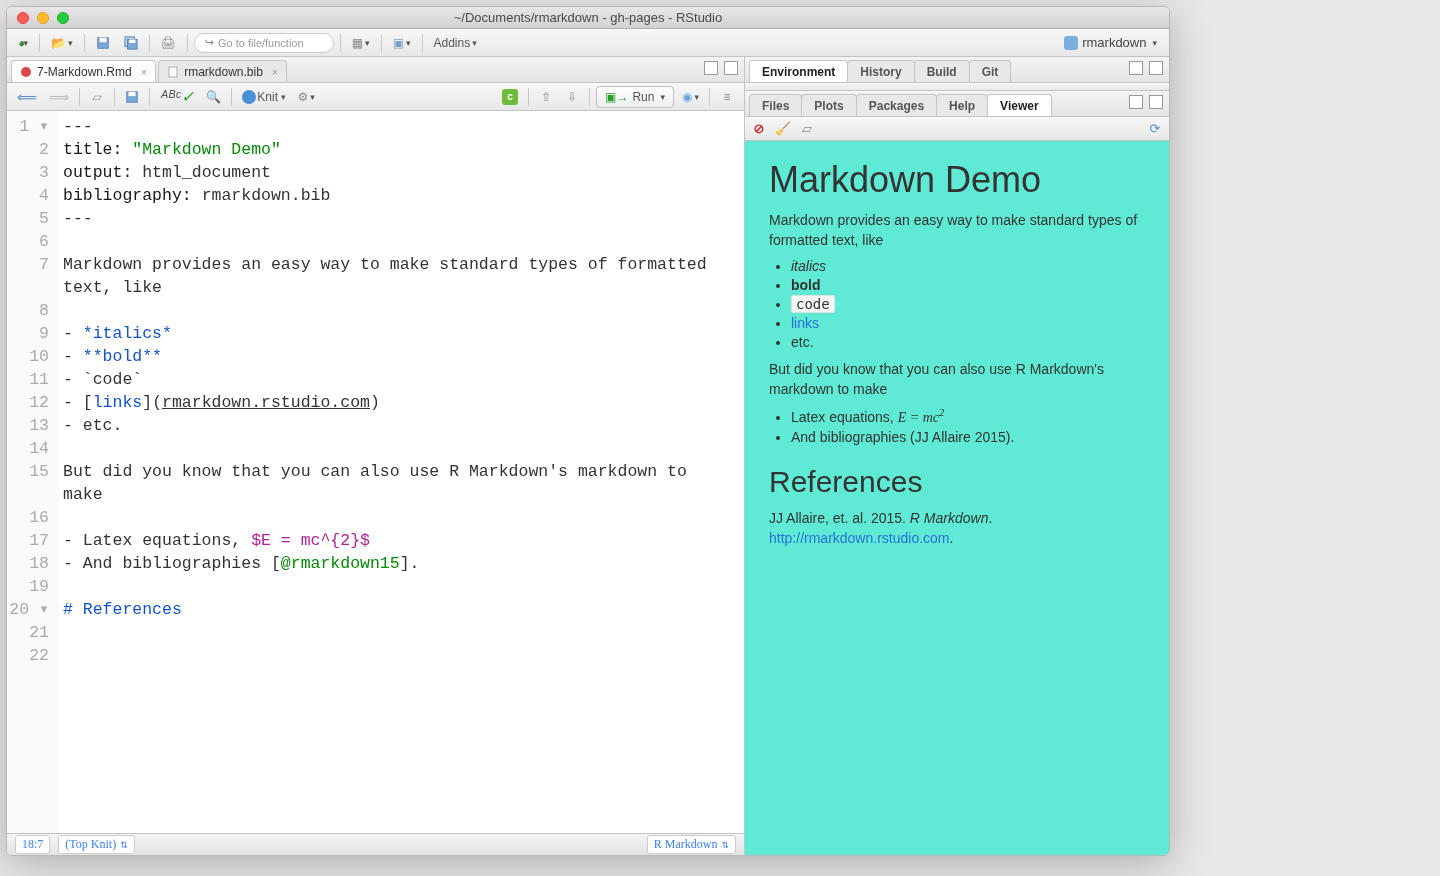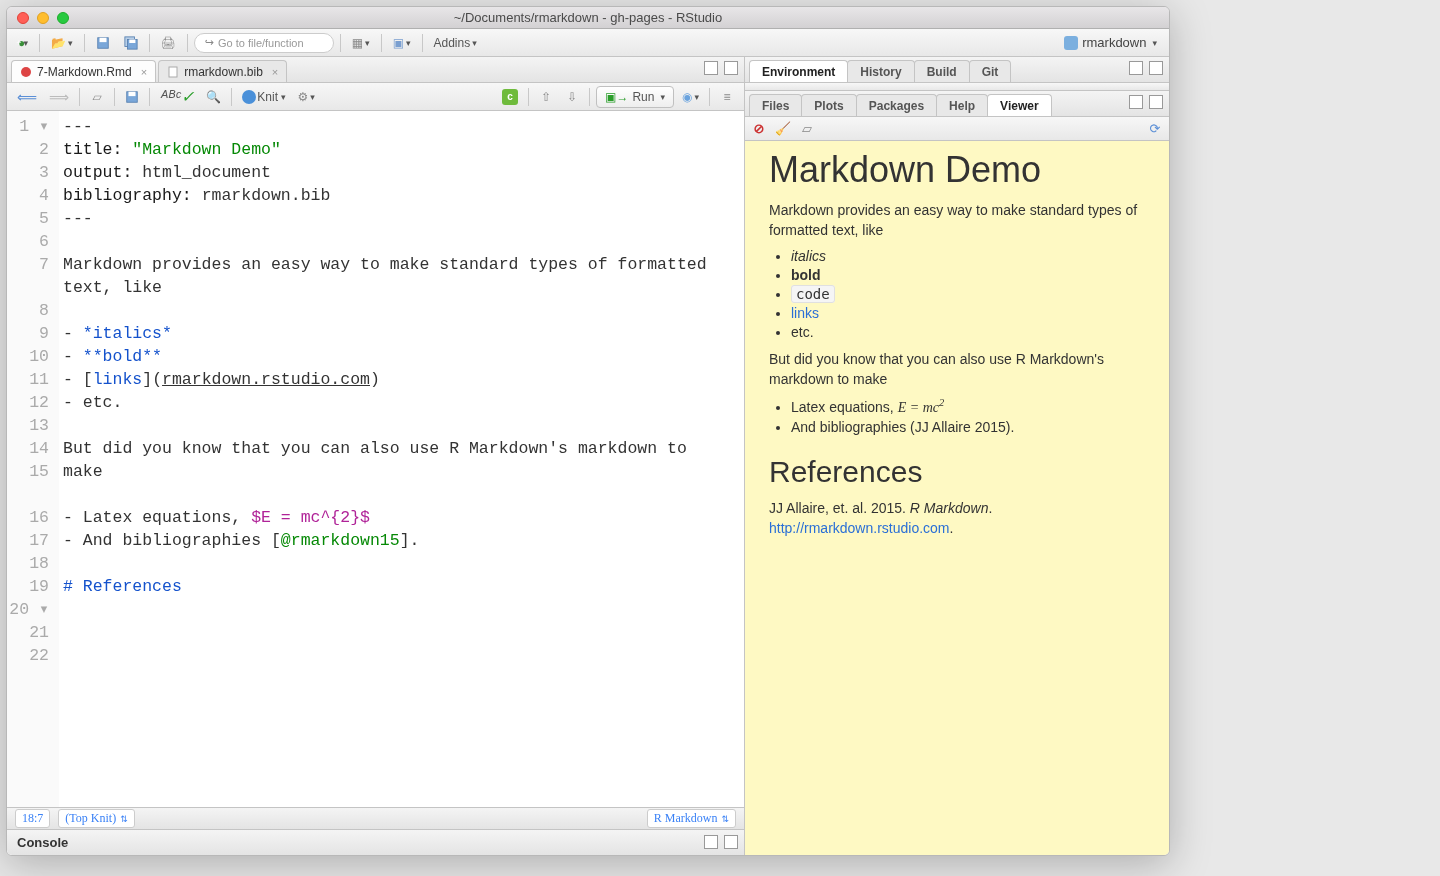--- a/index.html
+++ b/index.html
@@ -90,21 +90,21 @@
 .dollar { color:#b02398; }
 .status-bar { height:22px; background:linear-gradient(#f4f4f4,#e4e4e4); border-top:1px solid #c4c4c4; display:flex; align-items:center; padding:0 8px; font-size:12px; color:#3b82f6;font-family:Liberation Serif, serif; }
 .status-bar .right { margin-left:auto; }
 .status-bar .seg { border:1px solid #ccc; padding:1px 6px; border-radius:3px; background:#fff; display:flex; align-items:center; gap:4px;}
 .console-bar { height:26px; background:linear-gradient(#f4f4f4,#e4e4e4); border-top:1px solid #c4c4c4; display:flex; align-items:center; padding:0 10px; font-size:13px; color:#333; position:relative;}
 .right-tabbar { height:26px; background:linear-gradient(#f4f4f4,#e4e4e4); border-bottom:1px solid #c4c4c4; display:flex; align-items:flex-end; padding:0 4px; position:relative;}
 .rtab { height:22px; padding:0 12px; border:1px solid #c4c4c4; border-bottom:none; border-top-left-radius:4px; border-top-right-radius:4px; background:#e8e8e8; display:flex; align-items:center; font-size:12px; font-weight:bold; color:#555; cursor:pointer; margin-right:-1px;}
 .rtab.active { background:#fff; color:#222; position:relative; z-index:2;}
 .right-toolbar { height:24px; background:linear-gradient(#f7f7f7,#e8e8e8); border-bottom:1px solid #c4c4c4; display:flex; align-items:center; padding:0 6px; gap:8px;}
 .rt-ico { width:16px; height:16px; display:flex; align-items:center; justify-content:center; cursor:pointer; }
-.viewer-content { flex:1; background:#fef9c3; padding:8px 24px; overflow:auto; color:#333; }
+.viewer-content { flex:1; background:#5eead4; padding:18px 24px; overflow:auto; color:#333; }
 .viewer-content h1 { font-size:36px; font-weight:500; margin-bottom:10px; letter-spacing:0; }
 .viewer-content p { font-size:14px; margin:8px 0; line-height:1.4; }
 .viewer-content ul { margin:6px 0 10px 22px; font-size:14px; }
 .viewer-content li { margin:3px 0; }
 .viewer-content code { background:#f5f5f5; border:1px solid #e0e0e0; padding:0 4px; border-radius:3px; font-family:Menlo,monospace; font-size:14px; }
 .viewer-content a { color:#2a6fd6; text-decoration:none; }
 .viewer-content .refhdr { font-size:30px; font-weight:500; margin:20px 0 10px; }
 .eq { font-family:"Times New Roman",serif; font-style:italic; }
 .eq sup { font-size:0.75em; }
 .caret-dn { font-size:9px; color:#555; margin-left:2px; }
@@ -292,20 +292,21 @@
           <div class="ln"><span class="ymlkey">title: </span><span class="title-str">"Markdown Demo"</span></div>
           <div class="ln"><span class="ymlkey">output: </span><span>html_document</span></div>
           <div class="ln"><span class="ymlkey">bibliography: </span><span>rmarkdown.bib</span></div>
           <div class="ln">---</div>
           <div class="ln"></div>
           <div class="ln">Markdown provides an easy way to make standard types of formatted</div>
           <div class="ln cont">text, like</div>
           <div class="ln"></div>
           <div class="ln"><span>- </span><span class="link">*italics*</span></div>
           <div class="ln"><span>- </span><span class="link">**bold**</span></div>
+          <div class="ln"><span>- </span><span>`code`</span></div>
           <div class="ln"><span>- [</span><span class="link">links</span><span>](</span><span class="url">rmarkdown.rstudio.com</span><span>)</span></div>
           <div class="ln">- etc.</div>
           <div class="ln"></div>
           <div class="ln">But did you know that you can also use R Markdown's markdown to</div>
           <div class="ln cont">make</div>
           <div class="ln"></div>
           <div class="ln"><span>- Latex equations, </span><span class="dollar">$E = mc^{2}$</span></div>
           <div class="ln"><span>- And bibliographies [</span><span class="biblio">@rmarkdown15</span><span>].</span></div>
           <div class="ln"></div>
           <div class="ln"><span class="hdr"># </span><span class="hdr">References</span></div>
@@ -320,27 +321,20 @@
         <span class="seg">
             <span>(Top Knit)</span> 
             <span style="font-size:9px;">⇅</span>
           </span>
         <span class="right seg">
             <span>R Markdown</span> 
             <span style="font-size:9px;">⇅</span>
           </span>
       </div>
 
-      <div class="console-bar">
-        <span style="font-weight:bold;">Console</span>
-        <div class="pane-icons" style="top:5px;">
-          <span></span>
-          <span></span>
-        </div>
-      </div>
     </div>
 
     <div class="right-pane">
       <div class="right-tabbar">
         <div class="rtab active">Environment</div>
         <div class="rtab">History</div>
         <div class="rtab">Build</div>
         <div class="rtab">Git</div>
         <div class="pane-icons">
           <span></span>

